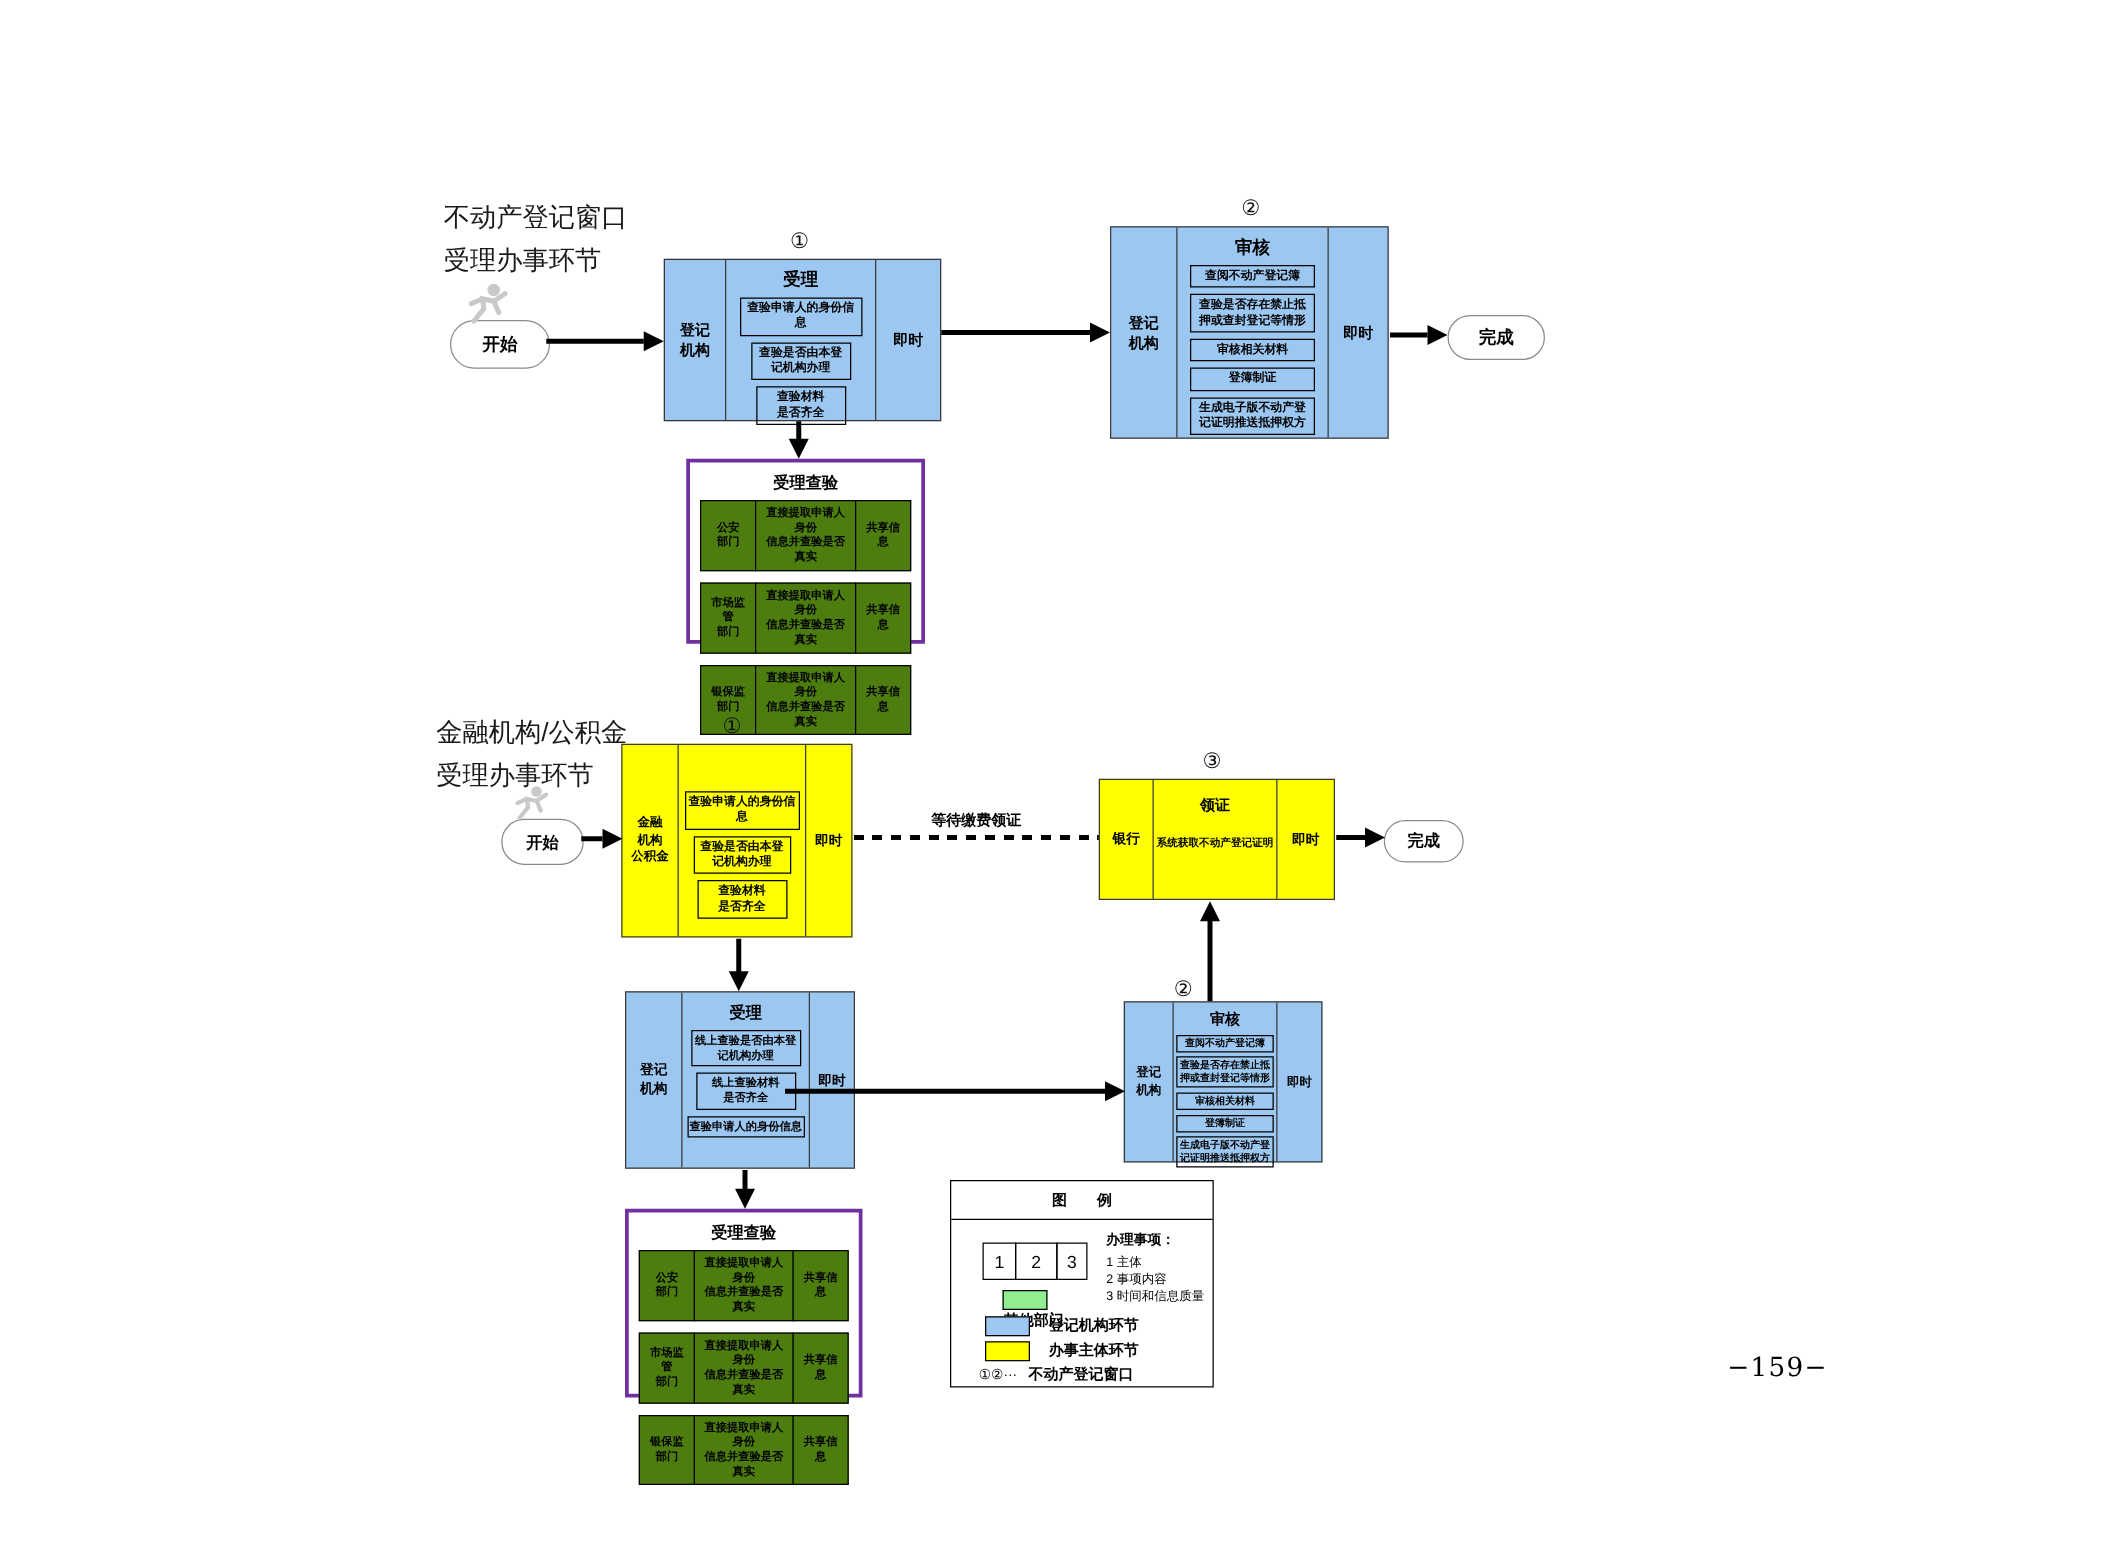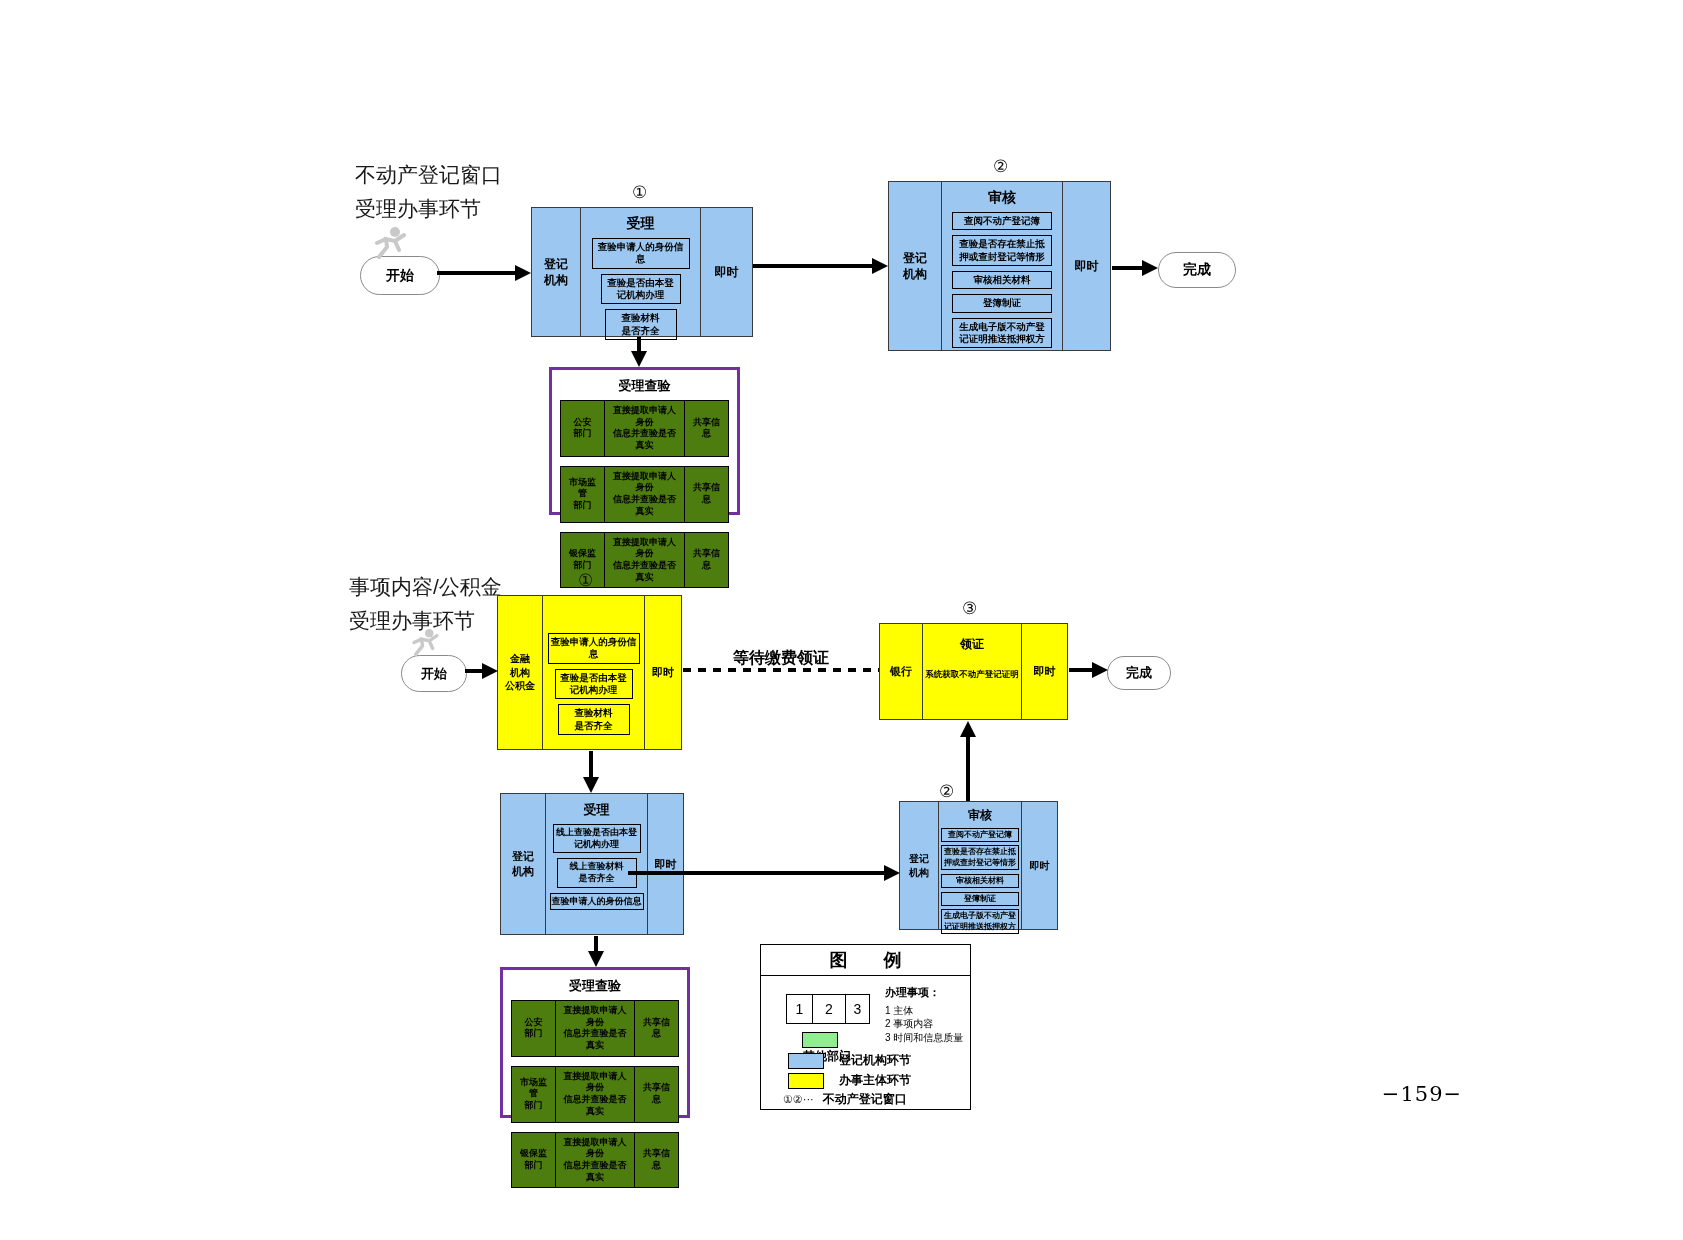--- a/index.html
+++ b/index.html
@@ -36,25 +36,25 @@
   .cell.action{flex:1;}
   .cell.result{width:45px;}
   .hline{position:absolute;height:4px;background:#000;z-index:6;}
   .vline{position:absolute;width:4px;background:#000;z-index:6;}
   .dash{position:absolute;height:4px;z-index:6;
         background:repeating-linear-gradient(90deg,#000 0 8px,transparent 8px 15px);}
   .ah{position:absolute;width:0;height:0;z-index:6;}
   .ah.r{border-top:8px solid transparent;border-bottom:8px solid transparent;border-left:16px solid #000;}
   .ah.d{border-left:8px solid transparent;border-right:8px solid transparent;border-top:16px solid #000;}
   .ah.u{border-left:8px solid transparent;border-right:8px solid transparent;border-bottom:16px solid #000;}
-  .wait-label{position:absolute;text-align:center;font-weight:bold;font-size:16px;}
+  .wait-label{position:absolute;text-align:center;font-weight:bold;font-size:12px;}
   .runner{position:absolute;z-index:2;}
   .legend{position:absolute;background:#fff;border:1px solid #000;box-sizing:border-box;}
   .legend-hdr{height:30px;border-bottom:1px solid #000;display:flex;align-items:center;justify-content:center;
-              font-weight:bold;font-size:18px;white-space:pre;}
+              font-weight:bold;font-size:12px;white-space:pre;}
   .lcells{position:absolute;display:flex;}
   .lcell{border:1px solid #000;display:flex;align-items:center;justify-content:center;font-size:14px;
          box-sizing:border-box;height:30px;}
   .lcells .lcell + .lcell{margin-left:-1px;}
   .litems{position:absolute;font-size:10px;line-height:1.35;}
   .litems .t{font-weight:bold;font-size:11px;margin-bottom:4px;}
   .swrow{position:absolute;display:flex;align-items:center;}
   .sw{width:36px;height:16px;border:1px solid #000;box-sizing:border-box;}
   .swlabel{margin-left:15px;font-weight:bold;font-size:12px;}
   .seqsym{font-size:11px;}
@@ -144,21 +144,21 @@
     </div>
     <div class="crow">
       <div class="cell dept">银保监
 部门</div>
       <div class="cell action">直接提取申请人身份
 信息并查验是否真实</div>
       <div class="cell result">共享信息</div>
     </div>
   </div>
 
-  <div class="sec-label" style="left:349px;top:570px;">事项内容/公积金
+  <div class="sec-label" style="left:349px;top:570px;">金融机构/公积金
 受理办事环节</div>
 
   <div class="runner" style="left:408px;top:628px;">
     <svg width="34" height="29" viewBox="0 0 40 34">
       <circle cx="25" cy="6" r="5" fill="#c9c9c9"></circle>
       <path d="M9 31 L17 21 L16 13 L25 15 L29 24 M16 13 L7 17 M25 15 L34 9" stroke="#c9c9c9" stroke-width="4" fill="none" stroke-linecap="round"></path>
     </svg>
   </div>
   <div class="oval" style="left:401px;top:655px;width:64px;height:35px;font-size:13px;">
     <span>开始</span>

